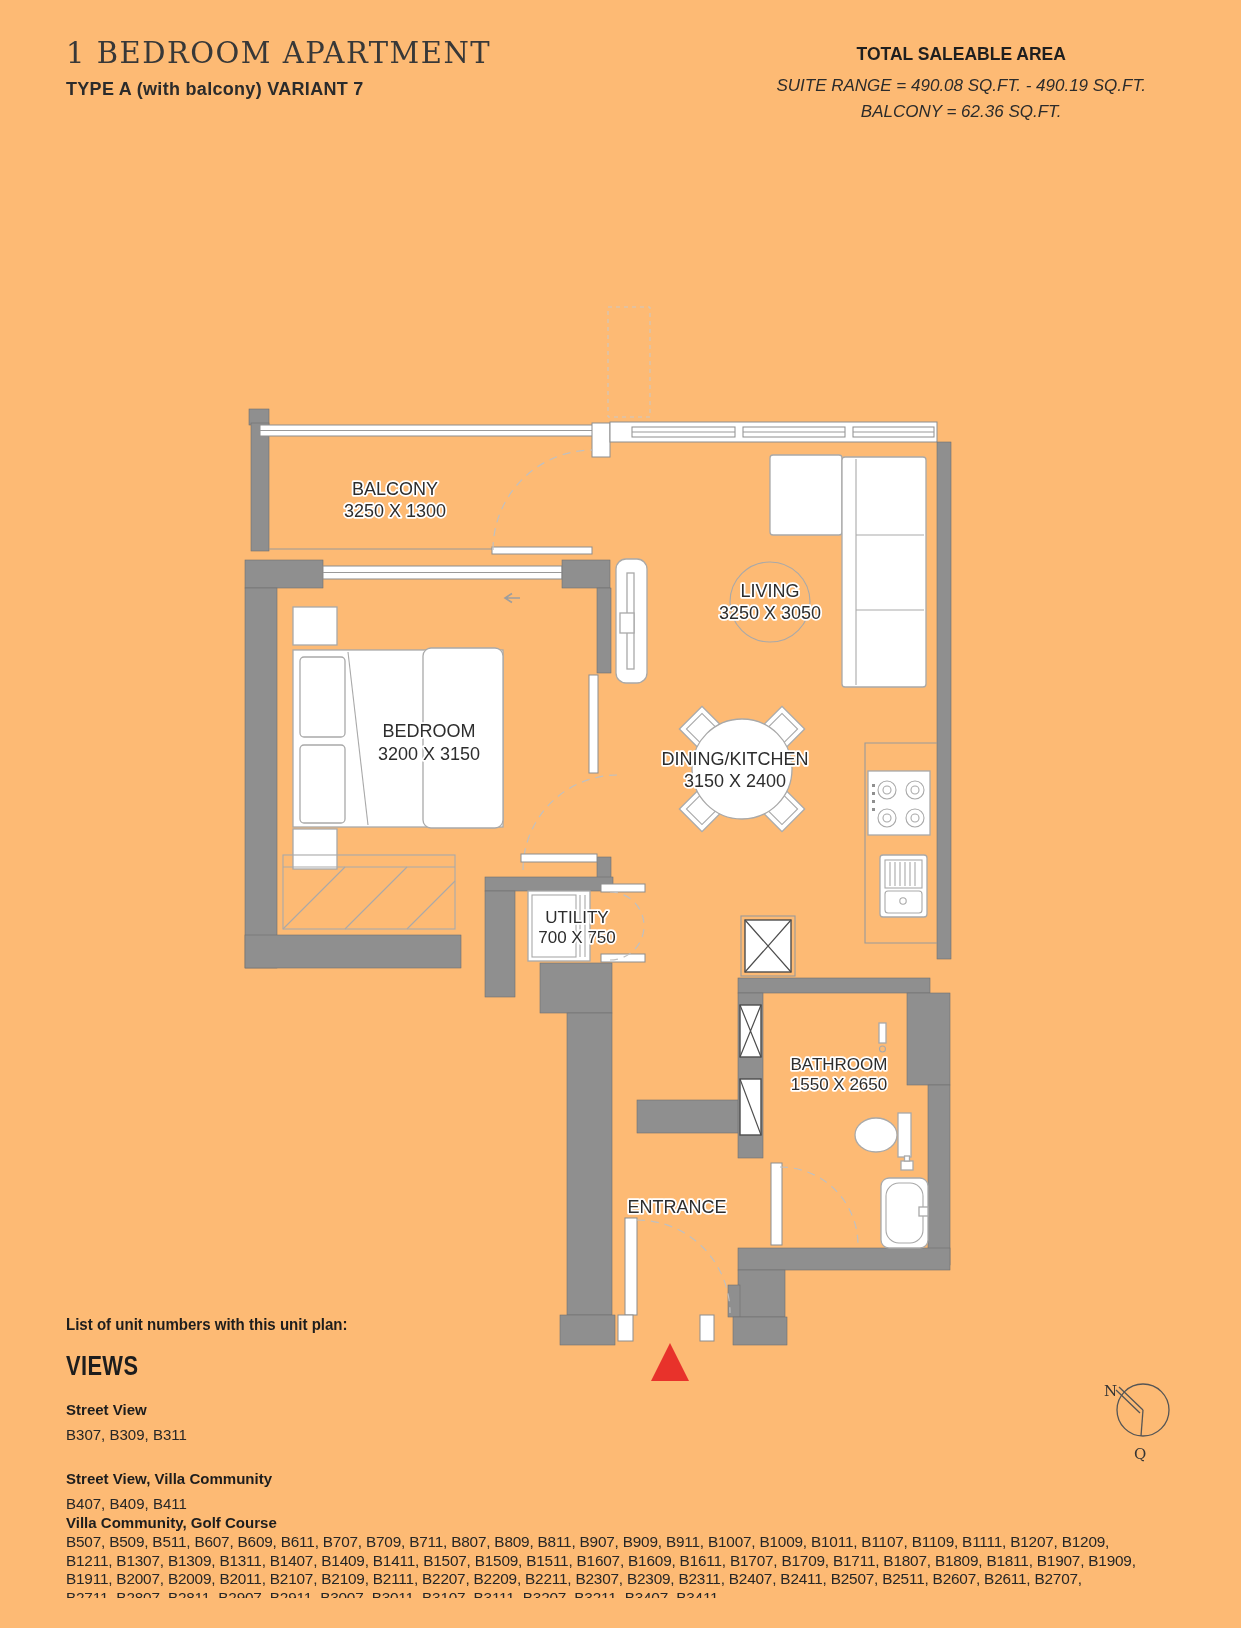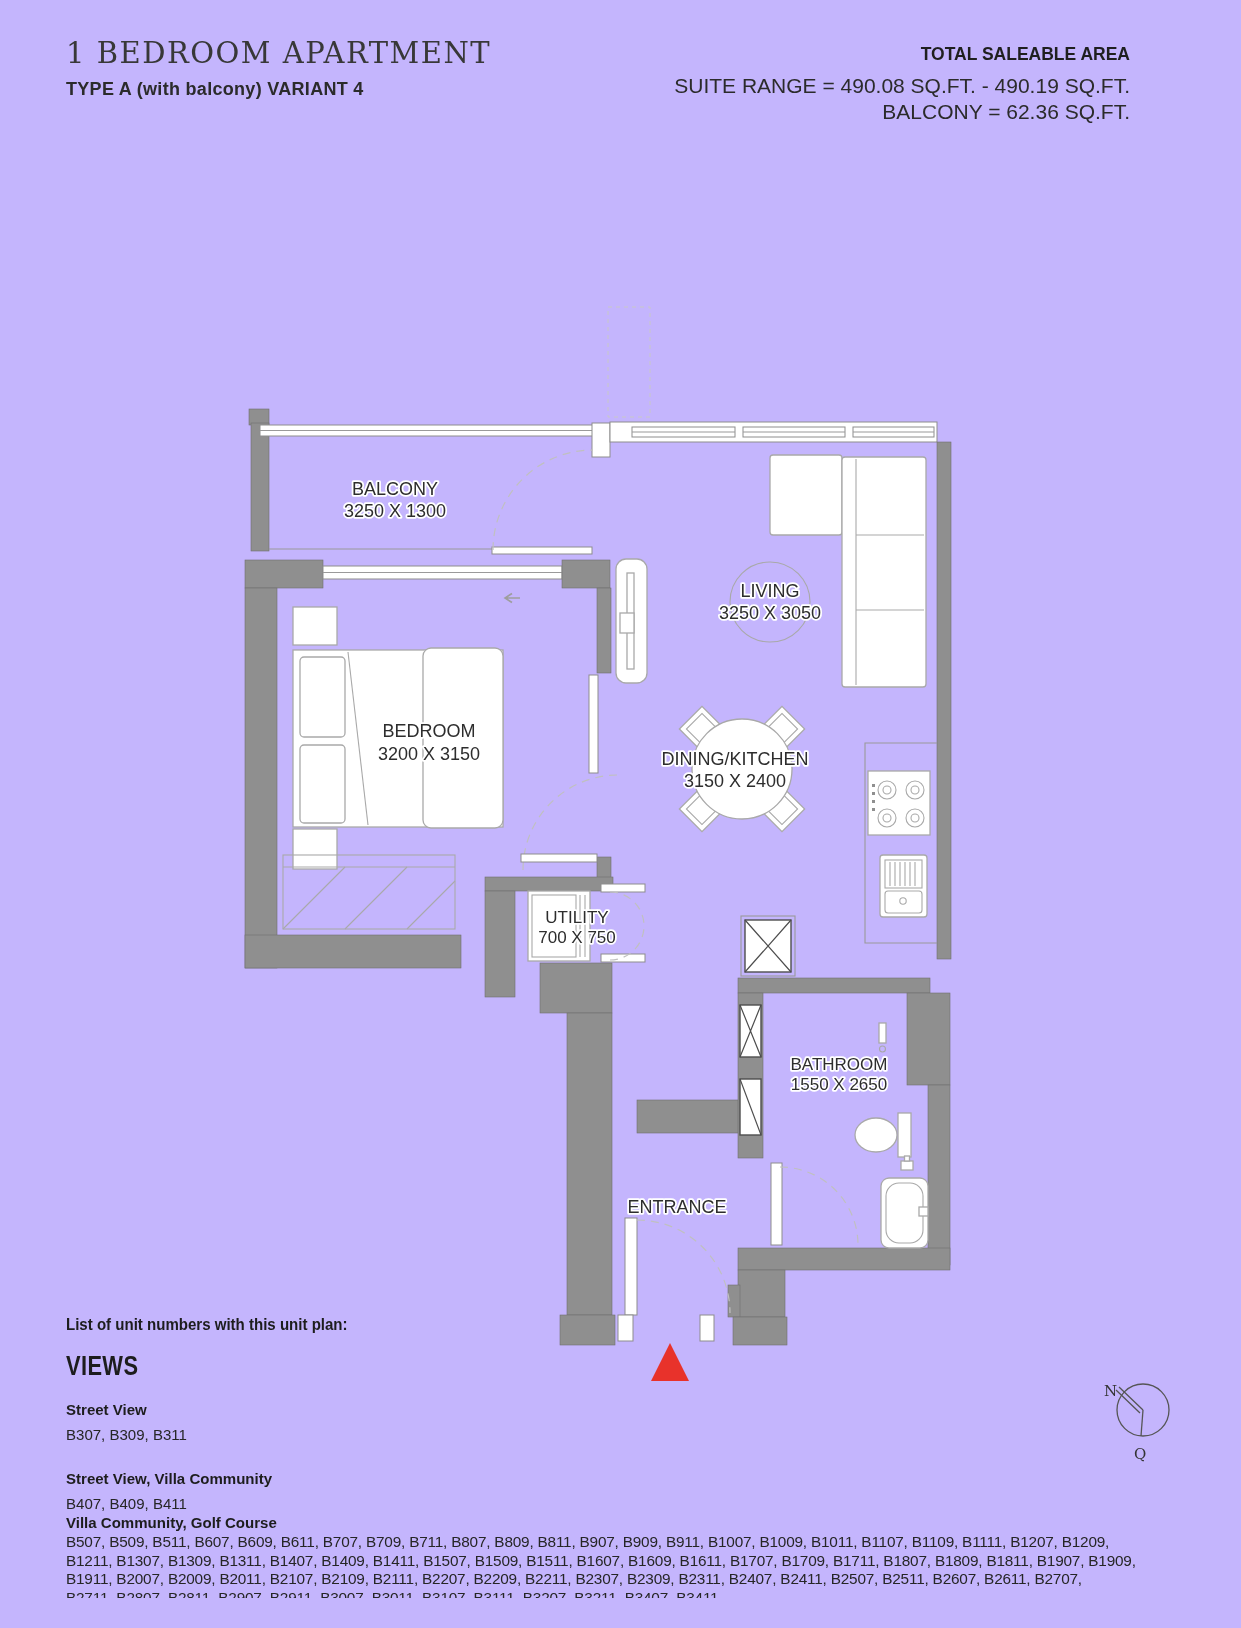--- a/index.html
+++ b/index.html
@@ -1,24 +1,24 @@
 <!DOCTYPE html>
 <html><head>
 <meta charset="utf-8">
 <style>
   html,body{margin:0;padding:0;background:#ffffff;}
-  .page{position:relative;width:1241px;height:1628px;background:#c4b5fd;overflow:hidden;
+  .page{position:relative;width:1241px;height:1628px;background:#fdba74;overflow:hidden;
         font-family:"Liberation Sans",sans-serif;color:#2c2c2c;}
   .abs{position:absolute;}
   .title{left:66px;top:36px;font-family:"DejaVu Serif","Liberation Serif",serif;
          font-size:29px;letter-spacing:1.5px;color:#383838;}
   .subtitle{left:66px;top:79px;font-size:18px;font-weight:700;letter-spacing:.3px;color:#2b2b2b;}
-  .areas{right:111px;top:44px;text-align:right;}
+  .areas{right:95px;top:44px;text-align:center;}
   .areas .hd{font-size:17.5px;font-weight:700;margin-bottom:8px;color:#1f1f1f;}
-  .areas .ln{font-size:21px;line-height:25.5px;color:#2b2b2b;}
+  .areas .ln{font-size:17px;line-height:25.5px;color:#2b2b2b;font-style:italic;}
   
   .wall{fill:#8f8f8f;stroke:#707070;stroke-width:.6;}
   .thin{fill:none;stroke:#9a9a9a;stroke-width:1.1;}
   .win{fill:#ffffff;stroke:#8d8d8d;stroke-width:1;}
   .furn{fill:#ffffff;stroke:#a9a9a9;stroke-width:1.3;}
   .fno{fill:none;stroke:#a9a9a9;stroke-width:1.1;}
   .dash{fill:none;stroke:#c0c0c0;stroke-width:1.2;stroke-dasharray:8 6;}
   .dash2{fill:none;stroke:#c8c8c8;stroke-width:1;stroke-dasharray:4 4;}
   .xbox{fill:#ffffff;stroke:#4d4d4d;stroke-width:1.4;}
   .xl{fill:none;stroke:#4d4d4d;stroke-width:1.2;}
@@ -37,21 +37,21 @@
           color:#262626;transform:scaleX(.99);transform-origin:left top;}
   .ulines div{white-space:nowrap;}
   .clip{height:9px;overflow:hidden;}
 </style>
 </head>
 <body>
 
 <div class="page">
 
   <div class="abs title">1 BEDROOM APARTMENT</div>
-  <div class="abs subtitle">TYPE A (with balcony) VARIANT 4</div>
+  <div class="abs subtitle">TYPE A (with balcony) VARIANT 7</div>
 
   <div class="abs areas">
     <div class="hd">TOTAL SALEABLE AREA</div>
     <div class="ln">SUITE RANGE = 490.08 SQ.FT. -  490.19 SQ.FT.</div>
     <div class="ln">BALCONY = 62.36 SQ.FT.</div>
   </div>
 
   <svg class="abs" style="left:235px;top:285px;" width="720" height="1125" viewBox="0 0 720 1125">
 
     <rect class="dash2" x="373" y="22" width="42" height="110"></rect>

